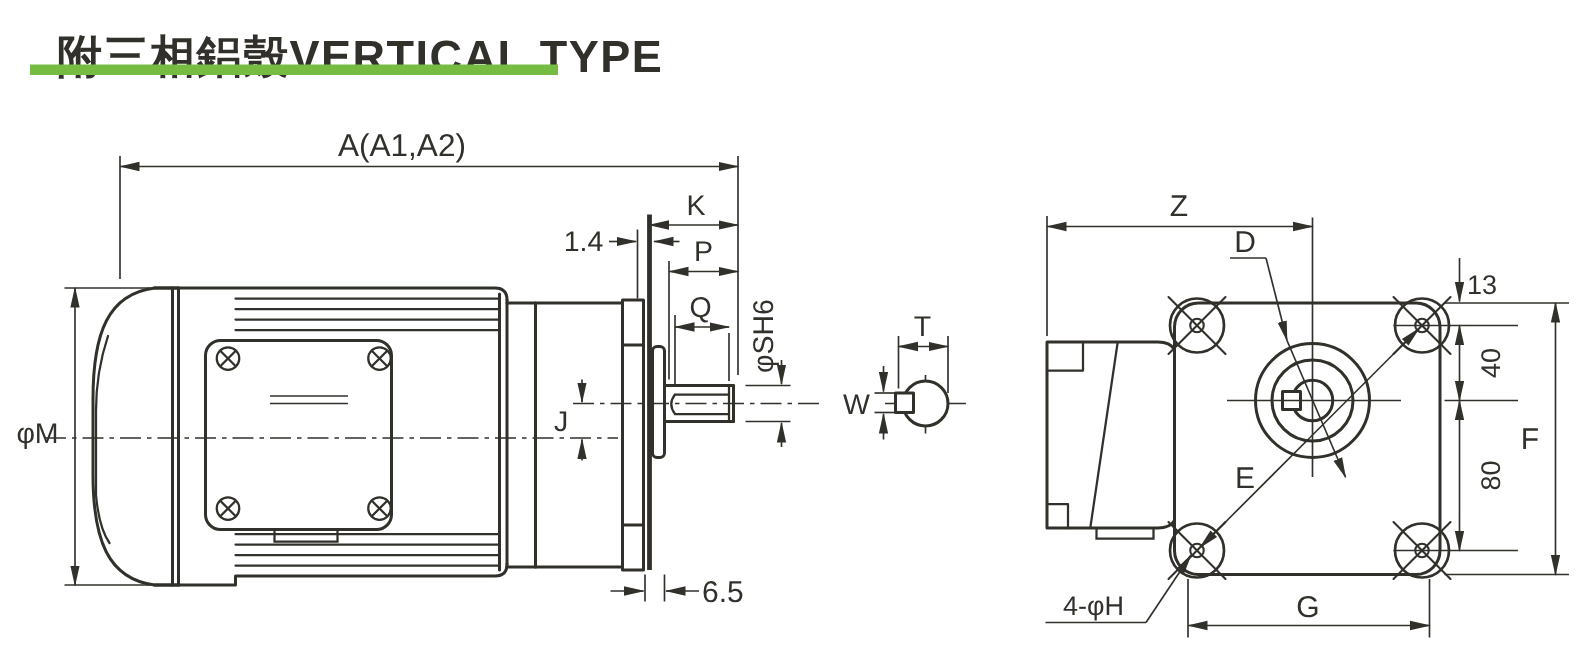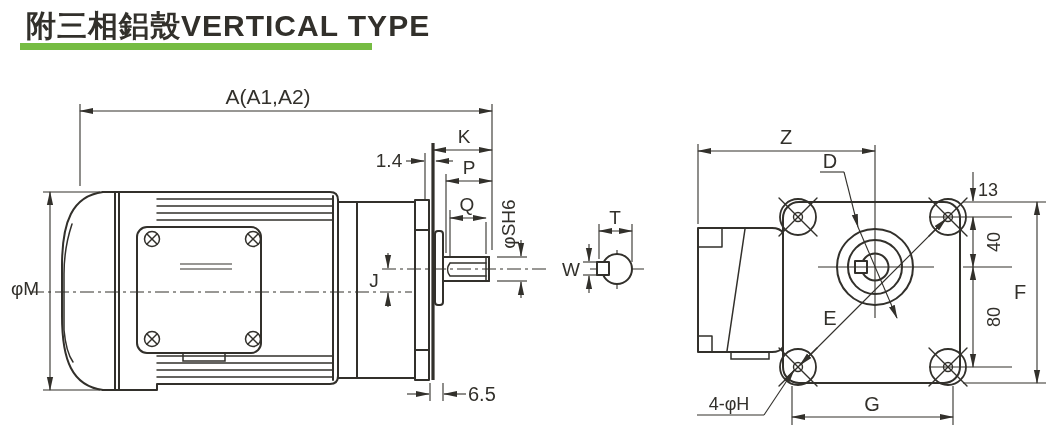--- a/index.html
+++ b/index.html
@@ -1,19 +1,19 @@
 <!DOCTYPE html>
 <html style="--accent: #76BC43; --ink: #32302B;"><head>
 <meta charset="utf-8">
 <style>
   :root{ --accent:#76BC43; --ink:#32302B; }
   html,body{margin:0;padding:0;background:#ffffff;}
   .stage{position:relative;width:1054px;height:437px;background:#fff;overflow:hidden;
          font-family:"Liberation Sans", sans-serif;}
-  .title{position:absolute;left:26px;top:6px;margin:0;font-size:30px;font-weight:bold;
+  .title{position:absolute;left:26px;top:6px;margin:12px;font-size:30px;font-weight:bold;
          color:var(--ink);letter-spacing:1px;white-space:nowrap;}
   .title-bar{position:absolute;left:20px;top:43px;width:352px;height:7px;background:var(--accent);}
   svg{position:absolute;left:0;top:0;}
   .ol{stroke:var(--ink);stroke-width:2;fill:none;stroke-linecap:round;stroke-linejoin:round;}
   .ol15{stroke:var(--ink);stroke-width:1.5;fill:none;stroke-linecap:round;}
   .olthick{stroke:var(--ink);stroke-width:3.2;fill:none;}
   .dl{stroke:var(--ink);stroke-width:1.1;fill:none;}
   .cl{stroke:var(--ink);stroke-width:1;fill:none;stroke-dasharray:14 4 3 4;}
   .wfill{fill:#ffffff;}
   .lbl{fill:var(--ink);font-family:"Liberation Sans", sans-serif;font-size:19px;}

